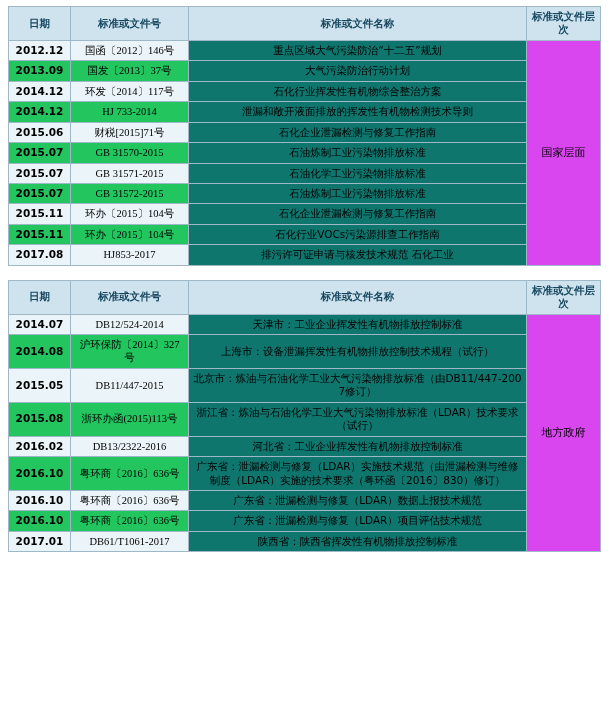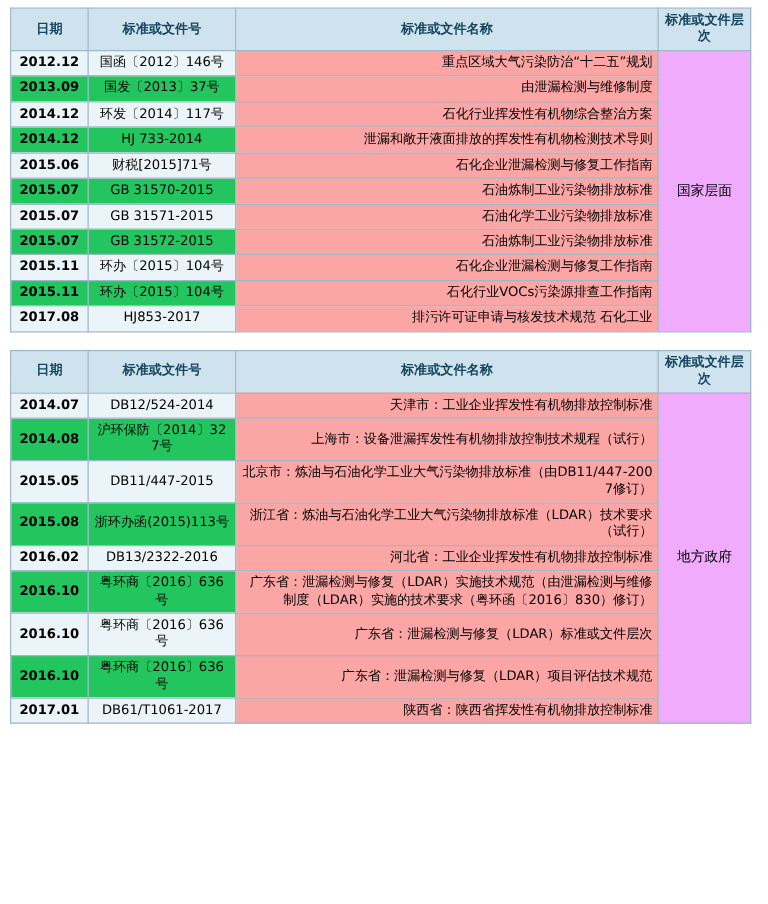--- a/index.html
+++ b/index.html
@@ -45,28 +45,29 @@
   .col-name   { width: 338px; text-align: left; }
   .col-level  { width: 74px; text-align: center; }
   tbody td.date-cell {
     text-align: center;
     background: #ebf4f8;
     font-weight: bold;
   }
   tbody td.code-cell {
     text-align: center;
     background: #ebf4f8;
+    font-family: Liberation Serif, serif;
   }
   tbody td.name-cell {
-    text-align: right;
-    background: #fca5a5;
+    text-align: center;
+    background: #0f766e;
   }
   tbody td.level-cell {
     text-align: center;
-    background: #f0abfc;
+    background: #d946ef;
     font-size: 11px;
   }
   tbody tr.alt td.date-cell,
   tbody tr.alt td.code-cell {
     background: #22c55e;
   }
   .two-line {
     line-height: 1.25;
   }
 </style>
@@ -93,21 +94,21 @@
     <tbody>
       <tr>
         <td class="date-cell">2012.12</td>
         <td class="code-cell">国函〔2012〕146号</td>
         <td class="name-cell">重点区域大气污染防治“十二五”规划</td>
         <td class="level-cell" rowspan="11">国家层面</td>
       </tr>
       <tr class="alt">
         <td class="date-cell">2013.09</td>
         <td class="code-cell">国发〔2013〕37号</td>
-        <td class="name-cell">由泄漏检测与维修制度</td>
+        <td class="name-cell">大气污染防治行动计划</td>
       </tr>
       <tr>
         <td class="date-cell">2014.12</td>
         <td class="code-cell">环发〔2014〕117号</td>
         <td class="name-cell">石化行业挥发性有机物综合整治方案</td>
       </tr>
       <tr class="alt">
         <td class="date-cell">2014.12</td>
         <td class="code-cell">HJ 733-2014</td>
         <td class="name-cell">泄漏和敞开液面排放的挥发性有机物检测技术导则</td>
@@ -193,21 +194,21 @@
         <td class="name-cell">河北省：工业企业挥发性有机物排放控制标准</td>
       </tr>
       <tr class="alt">
         <td class="date-cell">2016.10</td>
         <td class="code-cell two-line">粤环商〔2016〕636号</td>
         <td class="name-cell">广东省：泄漏检测与修复（LDAR）实施技术规范（由泄漏检测与维修制度（LDAR）实施的技术要求（粤环函〔2016〕830）修订）</td>
       </tr>
       <tr>
         <td class="date-cell">2016.10</td>
         <td class="code-cell two-line">粤环商〔2016〕636号</td>
-        <td class="name-cell">广东省：泄漏检测与修复（LDAR）标准或文件层次</td>
+        <td class="name-cell">广东省：泄漏检测与修复（LDAR）数据上报技术规范</td>
       </tr>
       <tr class="alt">
         <td class="date-cell">2016.10</td>
         <td class="code-cell two-line">粤环商〔2016〕636号</td>
         <td class="name-cell">广东省：泄漏检测与修复（LDAR）项目评估技术规范</td>
       </tr>
       <tr>
         <td class="date-cell">2017.01</td>
         <td class="code-cell">DB61/T1061-2017</td>
         <td class="name-cell">陕西省：陕西省挥发性有机物排放控制标准</td>

